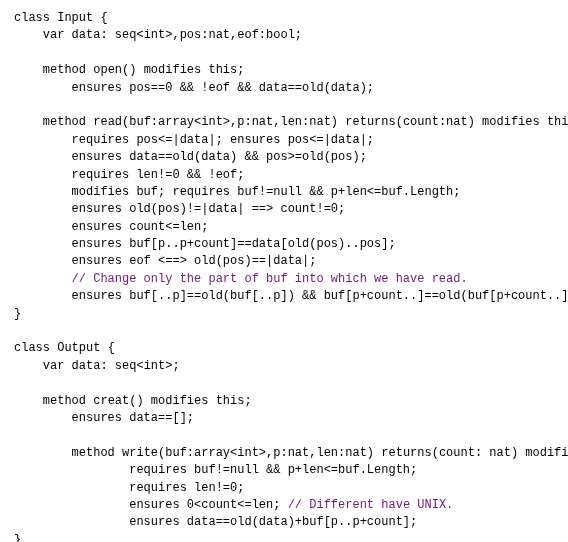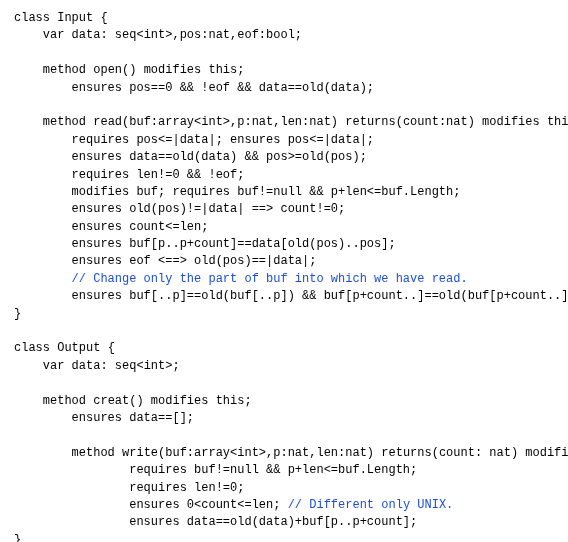--- a/index.html
+++ b/index.html
@@ -18,21 +18,21 @@
       min-height: 542px;
     }
 
     .code-block {
       white-space: pre;
       line-height: 1.45;
       font-family: 'Courier New', Courier, monospace;
       font-size: 12px;
       color: #000000;
     }
-    .cm { color: #1d4ed8; }
+    .cm { color: #701a75; }
   </style>
 </head>
 <body>
 
 <div>
   <div class="code-block"><span>class</span> Input {
     <span>var</span> data: seq&lt;int&gt;,pos:nat,eof:bool;
 
     <span>method</span> open() modifies this;
         ensures pos==0 &amp;&amp; !eof &amp;&amp; data==old(data);
@@ -52,16 +52,16 @@
 
 <span>class</span> Output {
     <span>var</span> data: seq&lt;int&gt;;
 
     <span>method</span> creat() modifies this;
         ensures data==[];
 
         <span>method</span> write(buf:array&lt;int&gt;,p:nat,len:nat) returns(count: nat) modifies this;
                 requires buf!=null &amp;&amp; p+len&lt;=buf.Length;
                 requires len!=0;
-                ensures 0&lt;count&lt;=len; <span class="cm">// Different only UNIX.</span>
+                ensures 0&lt;count&lt;=len; <span class="cm">// Different have UNIX.</span>
                 ensures data==old(data)+buf[p..p+count];
 }</div>
 </div>
 
 </body></html>

